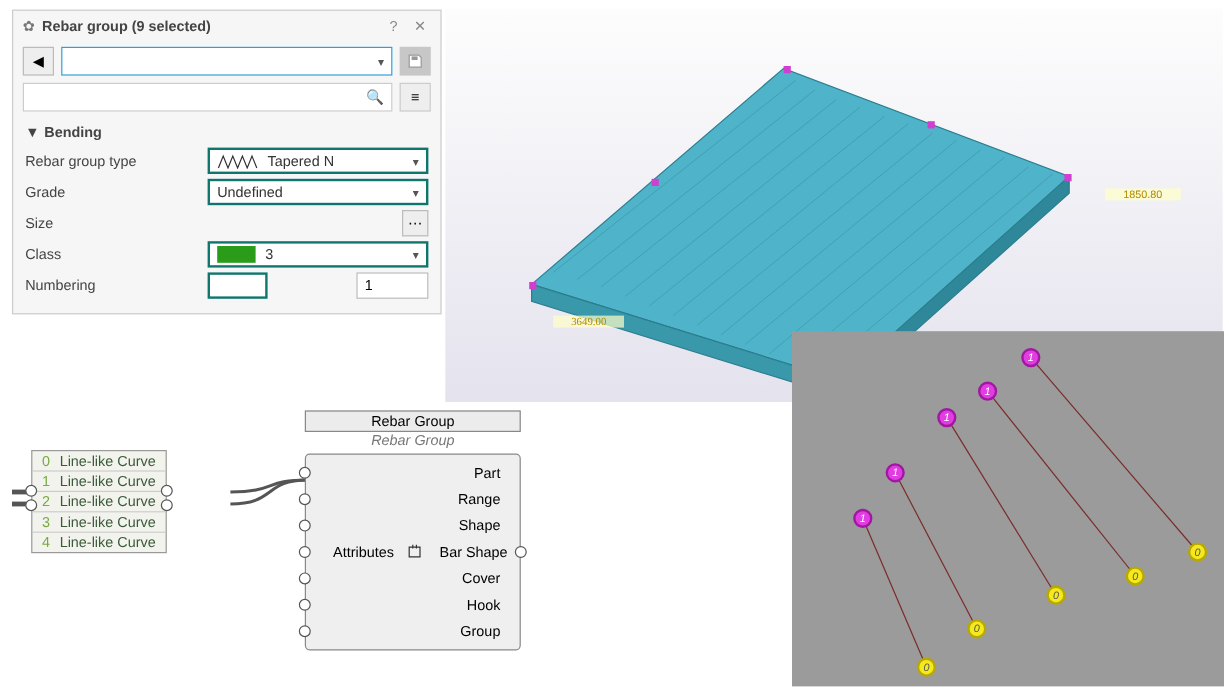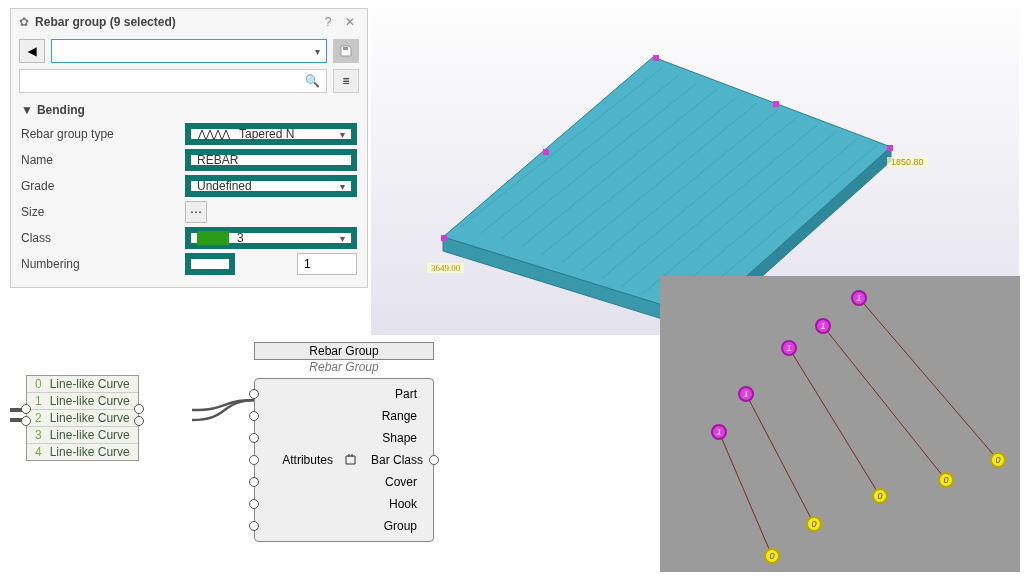--- a/index.html
+++ b/index.html
@@ -16,35 +16,35 @@
   .tool-combo { flex: 1; height: 24px; border: 1px solid #2ea0d8; background: #fff; display: flex; align-items: center; padding: 0 6px; }
   .tool-combo .caret { margin-left: auto; }
   .tool-save { width: 26px; height: 24px; background: #c7c7c7; display: flex; align-items: center; justify-content: center; }
   .searchrow { display: flex; padding: 0 8px 6px; gap: 6px; }
   .searchbox { flex: 1; height: 24px; border: 1px solid #ccc; background: #fff; display: flex; align-items: center; padding: 0 6px; }
   .searchbox .sglass { margin-left: auto; color: #888; }
   .hamburger { width: 26px; height: 24px; border: 1px solid #ccc; background: #eee; display: flex; align-items: center; justify-content: center; cursor: pointer; }
   .section-hd { display: flex; align-items: center; padding: 4px 10px; font-weight: 600; color: #444; }
   .section-hd .tri { margin-right: 4px; }
   .form { padding: 0 10px 10px; }
-  .row { display: flex; align-items: center; height: 26px; gap: 18px; }
+  .row { display: flex; align-items: center; height: 26px; gap: 6px; justify-content: space-between; }
   .row .lab { width: 146px; color: #444; }
-  .row .field { flex: 1; height: 22px; border: 6px solid #0f766e; background: #fff; display: flex; align-items: center; padding: 0 6px; color: #333; }
+  .row .field { flex: 1; height: 22px; border: 2px solid #0f766e; background: #fff; display: flex; align-items: center; padding: 0 6px; color: #333; }
   .row .field .caret { margin-left: auto; color: #555; }
   .row .aux { width: 22px; height: 22px; border: 1px solid #bbb; background: #eee; display: flex; align-items: center; justify-content: center; cursor: pointer; }
   .row .numshort { width: 60px; height: 22px; border: 1px solid #bbb; background: #fff; padding: 0 6px; display: flex; align-items: center; margin-left: auto; }
   .swatch { width: 32px; height: 14px; background: #2a9c19; margin-right: 8px; }
   .icon-tapered svg { margin-right: 6px; }
 
   
   .viewport { position: absolute; left: 370px; top: 6px; width: 650px; height: 330px;
               background: linear-gradient(#fdfdfd, #e4e2ed); border: 1px solid #fff; }
   .slab { position: absolute; left: 30px; top: 30px; }
   .node { width: 6px; height: 6px; background: #d13fd1; position: absolute; }
-  .vp-label { position: absolute; font-size: 9px; color: #b38a00; background: rgba(255,255,200,.7); padding: 0 4px; }
+  .vp-label { position: absolute; font-size: 9px; color: #b38a00; background: rgba(255,255,200,.7); padding: 0 15px; margin-left: 34px; }
 
   
   .graph { position: absolute; left: 10px; top: 350px; width: 640px; height: 220px; background: #fff; }
   .listnode { position: absolute; left: 16px; top: 25px; border: 1px solid #999; background: #f3f3ed; }
   .listnode .litem { border-bottom: 1px solid #ccc; padding: 1px 8px; font-family: "Courier New", monospace; color: #3a5a3a; display: flex; gap: 8px; }
   .listnode .litem:last-child { border-bottom: none; }
   .listnode .idx { color: #7a4; }
   .rgroup { position: absolute; left: 244px; top: -8px; width: 180px; }
   .rg-title { text-align: center; border: 1px solid #888; background: #ececec; padding: 1px 4px; font-size: 12px; }
   .rg-sub   { text-align: center; font-style: italic; color: #777; padding-bottom: 4px; }
@@ -102,26 +102,20 @@
   <div class="form">
     <div class="row">
       <span class="lab">Rebar group type</span>
       <div class="field icon-tapered">
         <svg width="36" height="14" viewBox="0 0 36 14">
             <path d="M1 13 L5 3 L9 13 L13 3 L17 13 L21 3 L25 13 L29 3 L33 13" fill="none" stroke="#333"></path>
           </svg>
         <span>Tapered N</span>
         <span class="caret"></span>
       </div>
-    </div>
-    <div class="row">
-      <span class="lab">Name</span>
-      <div class="field">
-          <span>REBAR</span>
-        </div>
     </div>
     <div class="row">
       <span class="lab">Grade</span>
       <div class="field">
           <span>Undefined</span>
           <span class="caret"></span>
         </div>
     </div>
     <div class="row">
       <span class="lab">Size</span>
@@ -226,21 +220,21 @@
         <div class="rg-row">
           <span class="port-in"></span>
           <span class="txt">Shape</span>
         </div>
         <div class="rg-row">
           <span class="port-in"></span>
           <span class="txt">Attributes</span>
           <svg width="18" height="14" viewBox="0 0 18 14" style="margin:0 4px;">
             <path d="M3 3h9v8H3zM6 1v3M9 1v3" fill="none" stroke="#333"></path>
           </svg>
-          <span class="outtxt">Bar Class</span>
+          <span class="outtxt">Bar Shape</span>
           <span class="port-out"></span>
         </div>
         <div class="rg-row">
           <span class="port-in"></span>
           <span class="txt">Cover</span>
         </div>
         <div class="rg-row">
           <span class="port-in"></span>
           <span class="txt">Hook</span>
         </div>

